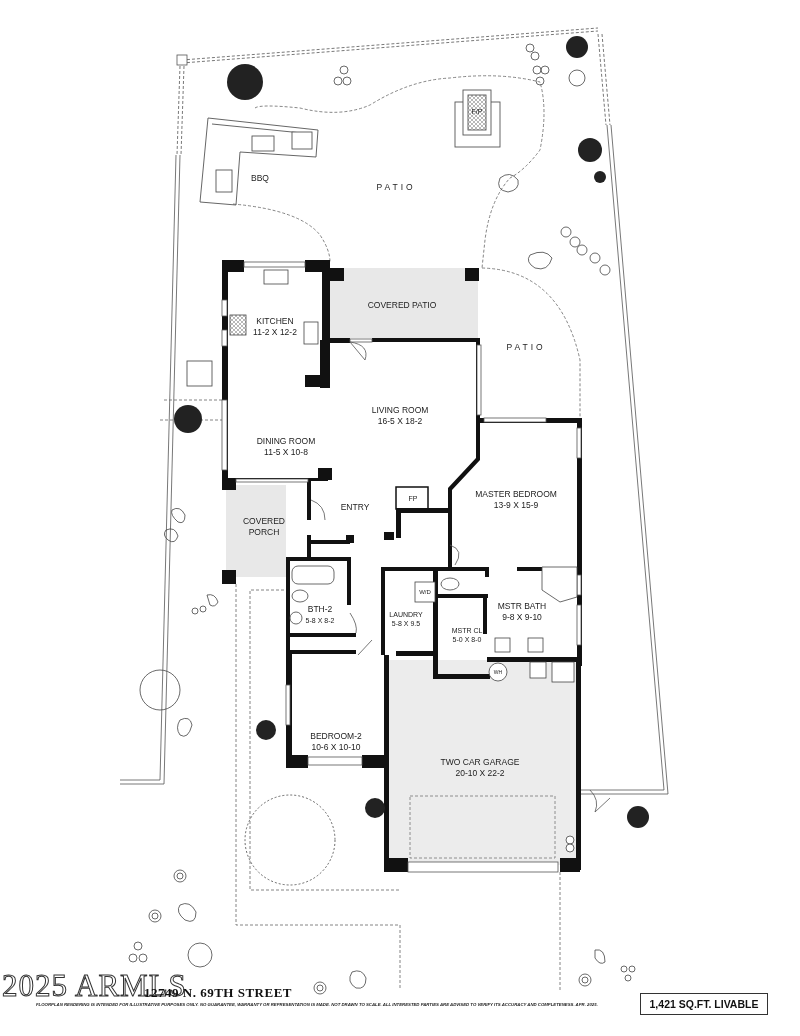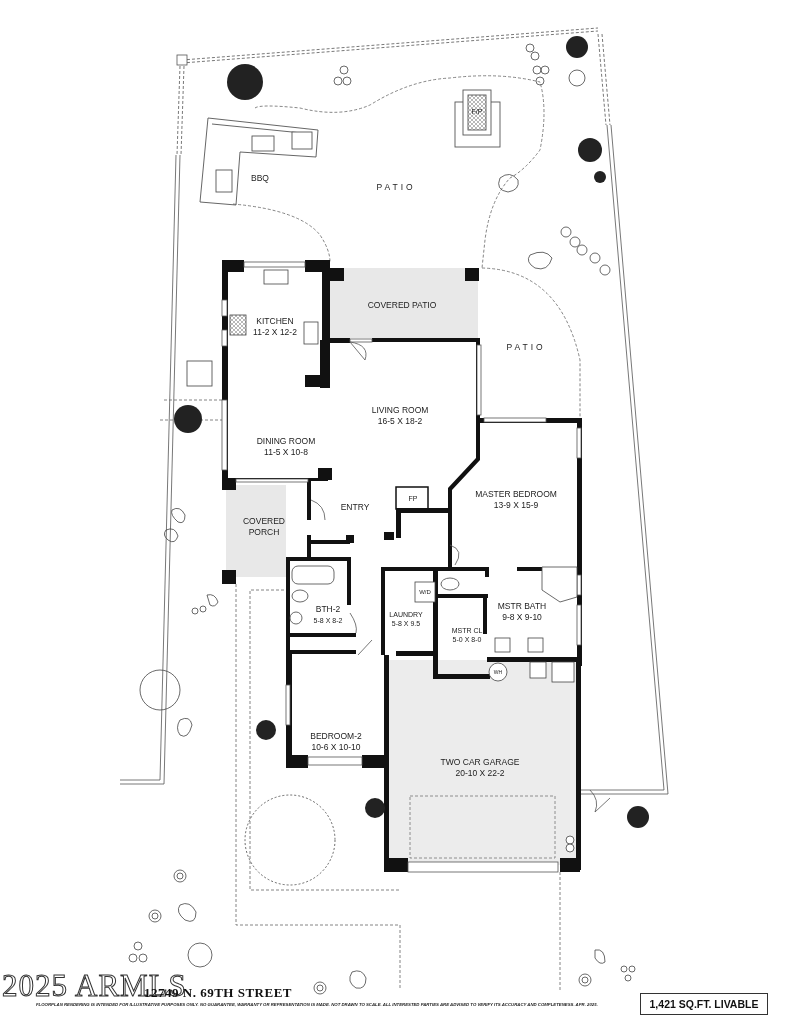--- a/index.html
+++ b/index.html
@@ -263,21 +263,21 @@
 <div class="lbl" style="left:516px;top:489px;">
   <span>MASTER BEDROOM</span>
   <span class="dim">13-9  X  15-9</span>
 </div>
 <div class="lbl" style="left:264px;top:516px;">
   <span>COVERED</span>
   <span class="dim">PORCH</span>
 </div>
 <div class="lbl" style="left:355px;top:502px;">ENTRY</div>
 <div class="lbl" style="left:413px;top:493px;font-size:7px;">FP</div>
-<div class="lbl" style="left:320px;top:604px;margin-left:8px;">
+<div class="lbl" style="left:320px;top:604px;">
   <span>BTH-2</span>
   <span class="dim" style="font-size:7px;">5-8 X 8-2</span>
 </div>
 <div class="lbl" style="left:406px;top:610px;font-size:7px;line-height:9px;">
   <span>LAUNDRY</span>
   <span class="dim">5-8 X 9.5</span>
 </div>
 <div class="lbl" style="left:425px;top:587px;font-size:6px;">W/D</div>
 <div class="lbl" style="left:522px;top:601px;">
   <span>MSTR BATH</span>

